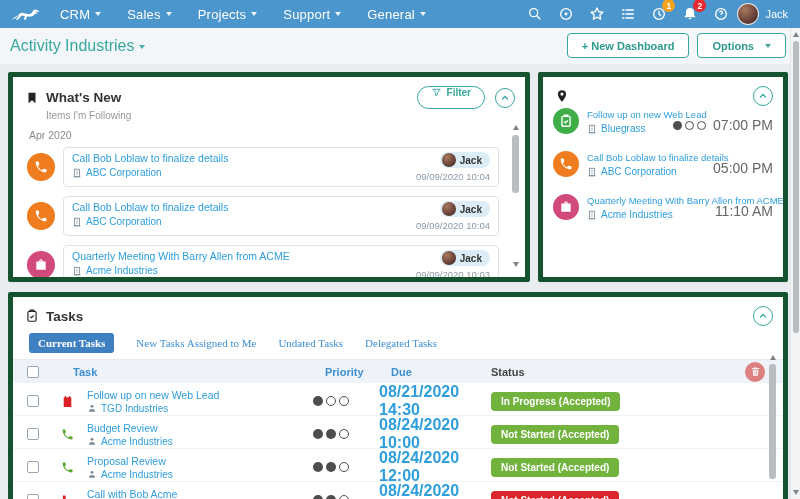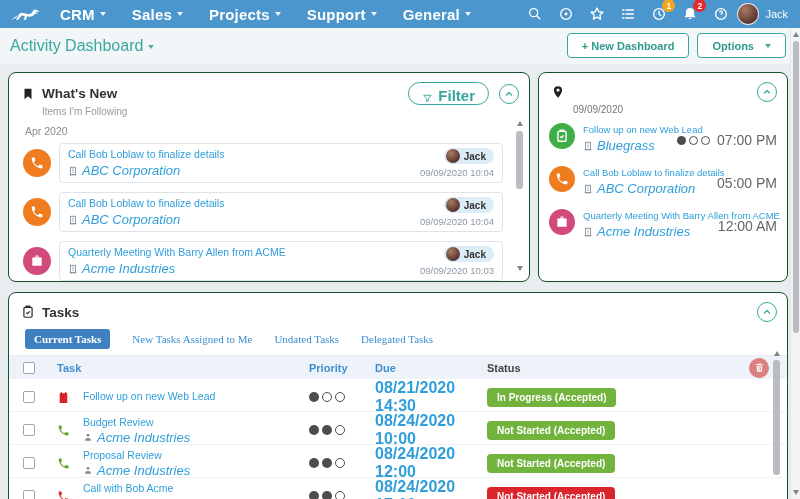--- a/index.html
+++ b/index.html
@@ -11,21 +11,21 @@
     color:#333;
   }
   svg { display:block; }
 
   
   #topnav{
     position:absolute; top:0; left:0; width:800px; height:28px;
     background:#4b96cc; display:flex; align-items:center; z-index:10;
   }
   #logo{ margin:0 16px 0 10px; }
-  .menu{ display:flex; align-items:center; color:#fff; font-size:15px; font-weight:700;
+  .menu{ display:flex; align-items:center; color:#fff; font-size:13px; font-weight:400;
          margin-right:26px; cursor:pointer; letter-spacing:.2px;}
   .caret{ width:0;height:0;border-left:3.5px solid transparent;border-right:3.5px solid transparent;
           border-top:4px solid currentColor; display:inline-block; margin-left:5px; opacity:.9;}
   #nav-icons{ margin-left:auto; display:flex; align-items:center; gap:15px; margin-right:8px;}
   .nav-ico{ position:relative; width:16px; height:16px; color:#fff; cursor:pointer;}
   .nav-ico svg{ width:16px; height:16px;}
   .badge{ position:absolute; top:-7px; right:-8px; min-width:13px; height:13px; border-radius:7px;
           color:#fff; font-size:8.5px; font-weight:700; display:flex; align-items:center;
           justify-content:center; padding:0 3px;}
   #user-chip{ display:flex; align-items:center; gap:6px; margin-right:12px; cursor:pointer;}
@@ -44,55 +44,55 @@
                margin-left:10px; cursor:pointer;}
   #page-title .caret{ border-top-color:#3aa89e; margin-top:2px;}
   #subheader-buttons{ position:absolute; right:14px; top:5px; display:flex; gap:8px;}
   .teal-btn{
     background:#fff; border:1px solid #35a79c; color:#2e9a8f; font-size:11px; font-weight:600;
     border-radius:4px; height:25px; padding:0 14px; display:flex; align-items:center; gap:6px;
     cursor:pointer; font-family:"Liberation Sans",sans-serif;
   }
 
   
-  .panel{ position:absolute; background:#fff; border:1px solid #14532d; border-radius:8px;
+  .panel{ position:absolute; background:#fff; border:5px solid #14532d; border-radius:2px;
           box-shadow:0 1px 2px rgba(0,0,0,.04); overflow:hidden;}
   #whats-new{ left:8px; top:72px; width:522px; height:210px;}
   #todays{ left:538px; top:72px; width:250px; height:210px;}
   #tasks{ left:8px; top:292px; width:780px; height:240px;}
 
   .panel-head{ display:flex; align-items:center; padding:9px 10px 0 12px;}
   .panel-ico{ width:14px; height:14px; color:#222; margin-right:7px;}
   .panel-ico svg{ width:14px; height:14px;}
   .panel-title{ font-size:13.5px; font-weight:700; color:#333;}
   .panel-sub{ font-size:10px; color:#999; margin:1px 0 0 33px;}
   .collapse-btn{ width:20px; height:20px; border:1.6px solid #35a79c; border-radius:50%;
     color:#35a79c; display:flex; align-items:center; justify-content:center; cursor:pointer;
     background:#fff; margin-left:10px;}
   .collapse-btn svg{ width:12px; height:12px;}
   .head-spacer{ flex:1; }
 
   #filter-btn{ height:23px; border:1.5px solid #35a79c; border-radius:13px; background:#fff;
-    color:#35a79c; font-size:15px; font-weight:600; display:flex; align-items:flex-end; gap:5px;
+    color:#35a79c; font-size:10px; font-weight:600; display:flex; align-items:flex-start; gap:5px;
     padding:0 13px; cursor:pointer;}
   #filter-btn svg{ width:11px; height:11px;}
 
   
   #feed-group-label{ font-size:10.5px; color:#8a8a8a; margin:8px 0 6px 16px;}
   #feed-list{ padding:0 26px 0 14px;}
   .feed-row{ display:flex; align-items:center; margin-bottom:9px;}
   .circle-ico{ width:28px; height:28px; border-radius:50%; flex:0 0 28px; color:#fff;
     display:flex; align-items:center; justify-content:center; margin-right:8px;}
   .circle-ico svg{ width:14px; height:14px;}
   .feed-card{ flex:1; border:1px solid #dfe3e7; border-radius:4px; background:#fff;
     padding:4px 8px; display:flex; justify-content:space-between; min-height:36px; cursor:pointer;}
   .feed-title{ font-size:10.5px; color:#2f9edb; text-decoration:none; display:block; margin-bottom:3px;}
   .sub-line{ display:flex; align-items:center; gap:4px;}
   .sub-line svg{ width:10px; height:10px; color:#7b8b98;}
-  .company-link{ font-size:13px; color:#2f9edb; text-decoration:none;font-style:italic;}
+  .company-link{ font-size:10px; color:#2f9edb; text-decoration:none;}
   .feed-right{ display:flex; flex-direction:column; align-items:flex-end;}
   .user-pill{ display:flex; align-items:center; gap:4px; background:#dcedf8; border-radius:9px;
     padding:1px 8px 1px 2px; cursor:pointer;}
   .mini-avatar{ width:14px; height:14px; border:none;}
   .pill-name{ font-size:10px; font-weight:700; color:#333;}
   .feed-time{ font-size:9.5px; color:#8b99a6; margin-top:3px;}
 
   
   #ta-date{ font-size:10px; color:#777; margin:2px 0 6px 34px;}
   #act-list{ padding:0 10px 0 10px;}
@@ -107,21 +107,21 @@
   .dot.filled{ background:#4d4d4d;}
   .dot.empty{ border:1.5px solid #4d4d4d; background:#fff;}
 
   
   #task-tabs{ display:flex; align-items:center; gap:22px; padding:7px 0 6px 16px; border-bottom:1px solid #e8ecef;}
   .task-tab{ font-size:11px; color:#3e8fd0; cursor:pointer; white-space:nowrap;font-family:Liberation Serif, serif;}
   .task-tab.active{ background:#3e80c0; color:#fff; border-radius:3px; padding:4px 9px; font-weight:600;}
   .tgrid{ display:grid; grid-template-columns:34px 26px 226px 66px 112px 1fr 38px; align-items:center;
     padding:0 0 0 14px;}
   #task-thead{ background:#edf3f9; height:23px; font-size:11px; font-weight:700;}
-  .th-blue{ color:#3e8fd0; cursor:pointer;}
+  .th-blue{ color:#3e8fd0; cursor:pointer;margin-left:12px;}
   .th-dark{ color:#444; cursor:pointer;}
   #th-task{ grid-column:2/4;}
   .checkbox{ width:12px; height:12px; border:1.5px solid #9aa7b0; border-radius:2px; background:#fff; cursor:pointer;}
   .trash-btn{ width:20px; height:20px; border-radius:50%; background:#dd8080; color:#fff; border:none;
     display:flex; align-items:center; justify-content:center; cursor:pointer;}
   .trash-btn svg{ width:11px; height:11px;}
   .task-row{ height:33px; border-bottom:1px solid #f0f2f4;}
   .type-ico{ width:13px; height:13px;}
   .type-ico svg{ width:13px; height:13px;}
   .task-title{ font-size:10.5px; color:#2f9edb; text-decoration:none; display:block; margin-bottom:2px;}
@@ -216,21 +216,21 @@
       </div>
     </div>
   <div id="user-chip">
     <span class="avatar" id="user-avatar"></span>
     <span id="user-name">Jack</span>
   </div>
 </div>
 
 <div id="subheader">
   <div id="page-title">
-    <span>Activity Dashboard</span>
+    <span>Activity Industries</span>
     <span class="caret"></span>
   </div>
   <div id="subheader-buttons">
     <button class="teal-btn">
       <span>+ New Dashboard</span>
     </button>
     <button class="teal-btn">
       <span>Options</span>
       <span class="caret"></span>
     </button>
@@ -363,21 +363,20 @@
           <path d="M12 2a7 7 0 0 0-7 7c0 5.2 7 13 7 13s7-7.8 7-13a7 7 0 0 0-7-7zm0 9.5A2.5 2.5 0 1 1 12 6a2.5 2.5 0 0 1 0 5.5z"></path>
         </svg>
     </span>
     <span class="head-spacer"></span>
     <button class="collapse-btn">
       <svg viewBox="0 0 24 24" fill="none" stroke="currentColor" stroke-width="2.5" stroke-linecap="round">
           <polyline points="7,14 12,9 17,14"></polyline>
         </svg>
     </button>
   </div>
-  <div id="ta-date">09/09/2020</div>
   <div id="act-list">
   <div class="act-row">
     <span class="circle-ico" style="background: rgb(63, 174, 73);">
           <svg viewBox="0 0 24 24" fill="none" stroke="currentColor" stroke-width="2.4">
             <rect x="5" y="4" width="14" height="17" rx="2"></rect>
             <path d="M9 4V2h6v2"></path>
             <path d="M9 13l2 2 4-4"></path>
           </svg>
         </span>
     <div>
@@ -439,21 +438,21 @@
               <svg viewBox="0 0 24 24" fill="none" stroke="currentColor" stroke-width="2">
                 <rect x="6" y="3" width="12" height="18"></rect>
                 <path d="M10 7h1.5M13 7h1.5M10 11h1.5M13 11h1.5M10 15h1.5M13 15h1.5M4 21h16"></path>
               </svg>
             </span>
         <a class="company-link">Acme Industries</a>
       </div>
     </div>
     <div class="act-right">
 
-      <span class="act-time">12:00 AM</span>
+      <span class="act-time">11:10 AM</span>
     </div>
   </div>
 </div>
 </div>
 
 <div class="panel" id="tasks">
   <div class="panel-head">
     <span class="panel-ico">
       <svg viewBox="0 0 24 24" fill="none" stroke="currentColor" stroke-width="2">
           <rect x="5" y="4" width="14" height="17" rx="2"></rect>
@@ -490,20 +489,29 @@
   <div id="task-rows">
   <div class="tgrid task-row">
     <span class="checkbox"></span>
     <span class="type-ico" style="color: rgb(218, 33, 40);">
           <svg viewBox="0 0 24 24" fill="currentColor">
             <path d="M7 2h2v2h6V2h2v2h2v18H5V4h2V2zm0 8h10v2H7v-2zm0 4h7v2H7v-2z"></path>
           </svg>
         </span>
     <div>
       <a class="task-title">Follow up on new Web Lead</a>
+      <div class="sub-line">
+        <span style="color: rgb(138, 151, 163);">
+              <svg viewBox="0 0 24 24" fill="currentColor">
+                <circle cx="12" cy="8" r="3.5"></circle>
+                <path d="M5 20c0-3.5 3-5.5 7-5.5s7 2 7 5.5v1H5v-1z"></path>
+              </svg>
+            </span>
+        <a class="company-link">TGD Industries</a>
+      </div>
     </div>
     <span class="dots">
           <span class="dot filled"></span>
           <span class="dot empty"></span>
           <span class="dot empty"></span>
         </span>
     <a class="due-text">08/21/2020 14:30</a>
     <span><span class="status-pill" style="background: rgb(113, 179, 60);">In Progress (Accepted)</span></span>
     <span></span>
   </div>

